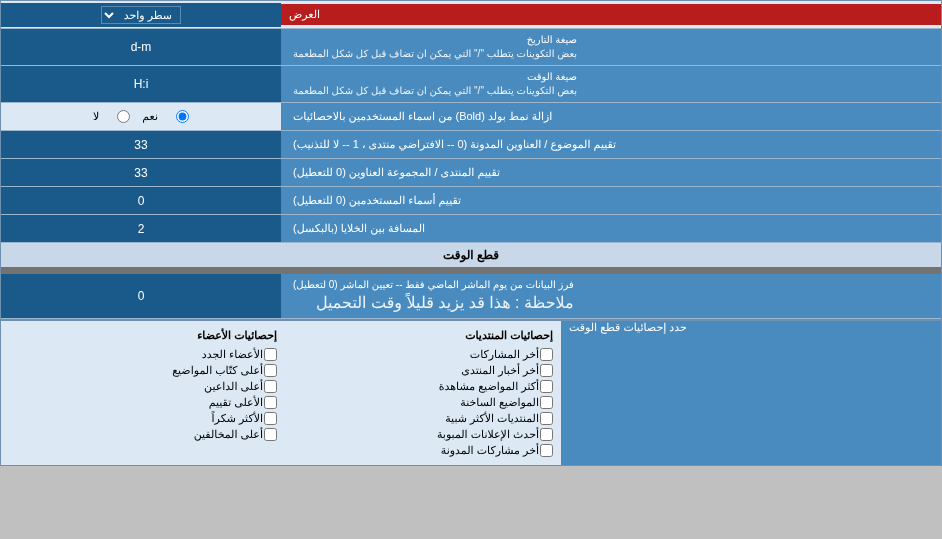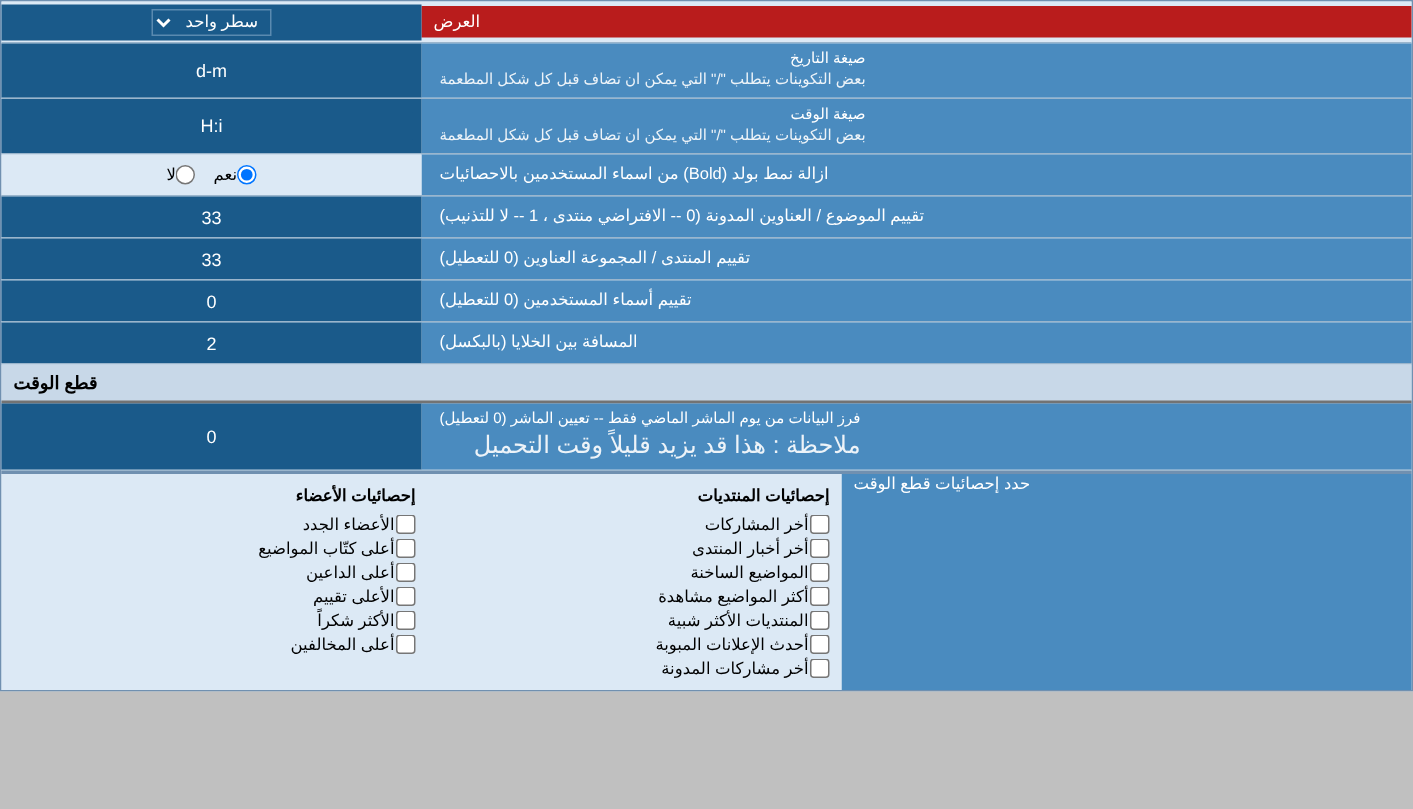--- a/index.html
+++ b/index.html
@@ -49,37 +49,37 @@
       text-align: center;
       font-size: 12px;
       width: 100%;
       outline: none;
       padding: 2px 4px;
     }
     .section-header {
       background: #c8d8e8;
       color: #000;
       font-weight: bold;
-      text-align: left;
+      text-align: center;
       padding: 5px 8px;
-      border-bottom: 2px solid #737373;
+      border-bottom: 7px solid #737373;
       font-size: 12px;
     }
     .radio-group {
       display: flex;
       gap: 12px;
       align-items: center;
       direction: rtl;
       padding: 4px 8px;
     }
     .radio-label {
       color: #000;
       display: flex;
       align-items: center;
-      gap: 0;
+      gap: 18px;
       font-size: 11px;
     }
     .radio-mixed-cell {
       width: 280px;
       background: #dce9f5;
       display: flex;
       align-items: center;
       justify-content: center;
     }
     
@@ -265,25 +265,25 @@
         <div class="checkbox-item">
           <input type="checkbox" style="">
           <span>أخر المشاركات</span>
         </div>
         <div class="checkbox-item">
           <input type="checkbox" style="">
           <span>أخر أخبار المنتدى</span>
         </div>
         <div class="checkbox-item">
           <input type="checkbox" style="">
+          <span>أكثر المواضيع مشاهدة</span>
+        </div>
+        <div class="checkbox-item">
+          <input type="checkbox" style="">
           <span>المواضيع الساخنة</span>
-        </div>
-        <div class="checkbox-item">
-          <input type="checkbox" style="">
-          <span>أكثر المواضيع مشاهدة</span>
         </div>
         <div class="checkbox-item">
           <input type="checkbox" style="">
           <span>المنتديات الأكثر شبية</span>
         </div>
         <div class="checkbox-item">
           <input type="checkbox" style="">
           <span>أحدث الإعلانات المبوبة</span>
         </div>
         <div class="checkbox-item">

